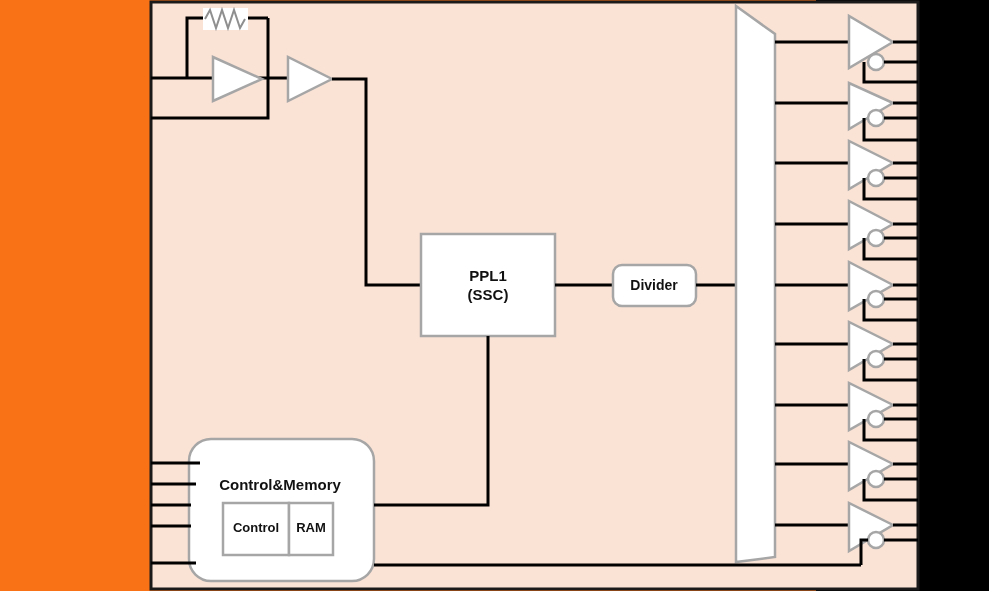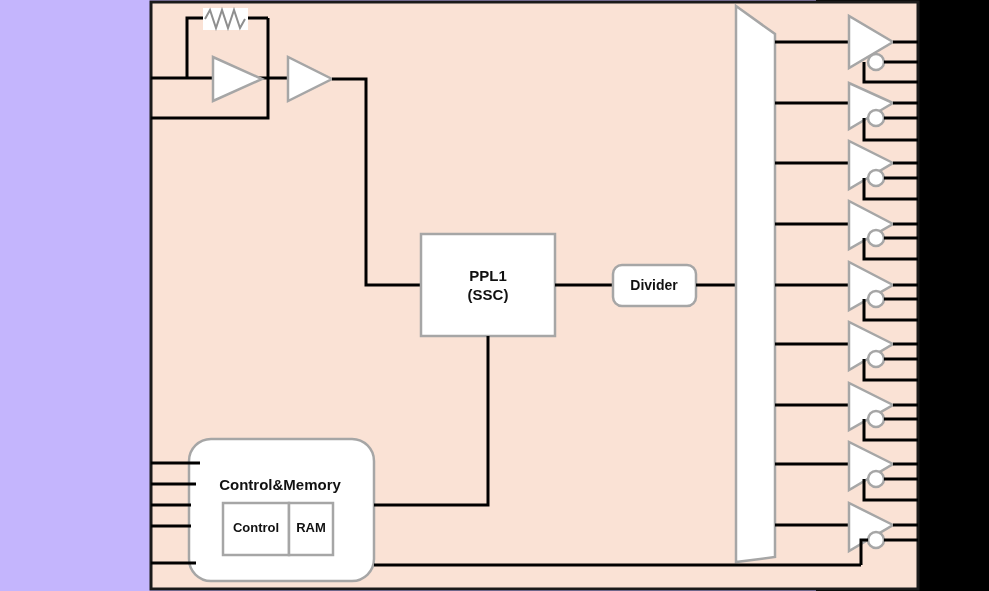--- a/index.html
+++ b/index.html
@@ -9,21 +9,21 @@
     background: #000000;
     width: 989px;
     height: 591px;
     overflow: hidden;
     font-family: "Liberation Sans", sans-serif;
   }
   #stage {
     position: relative;
     width: 816px;
     height: 591px;
-    background: #c4b5fd;
+    background: #f97316;
   }
   #diagram-svg {
     position: absolute;
     left: 0;
     top: 0;
     width: 989px;
     height: 591px;
     display: block;
   }
   .blk-label {

